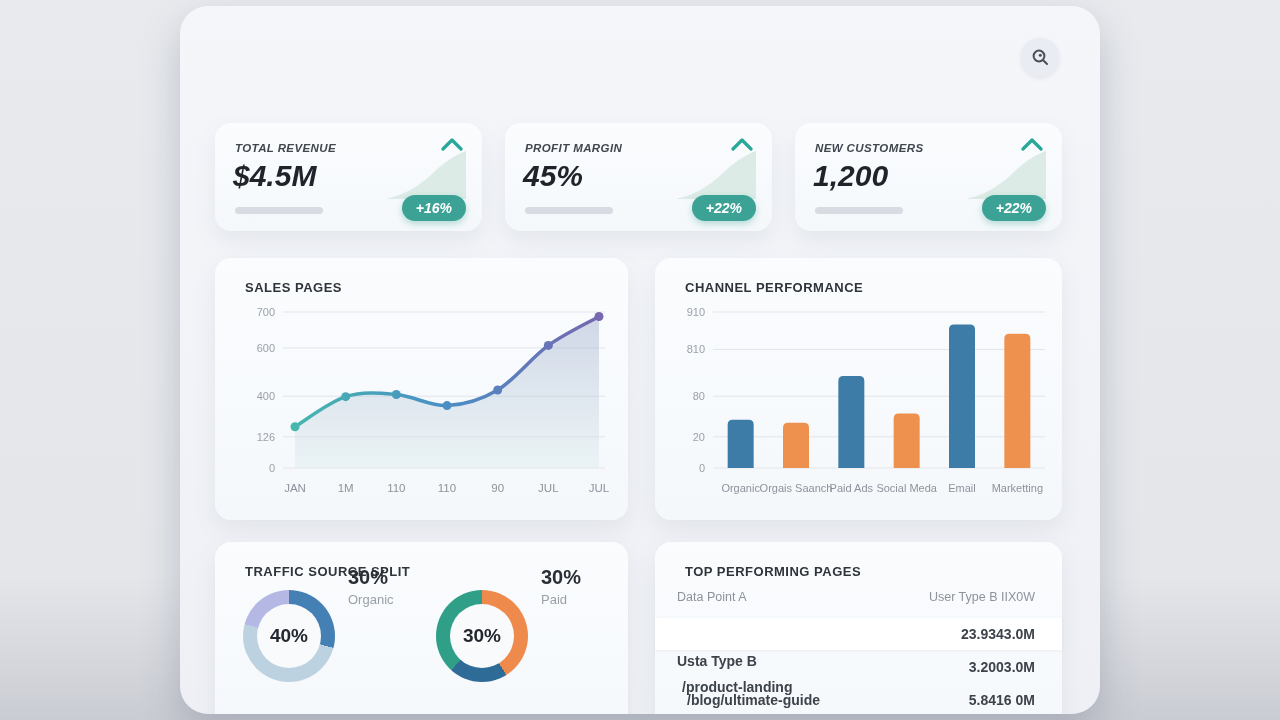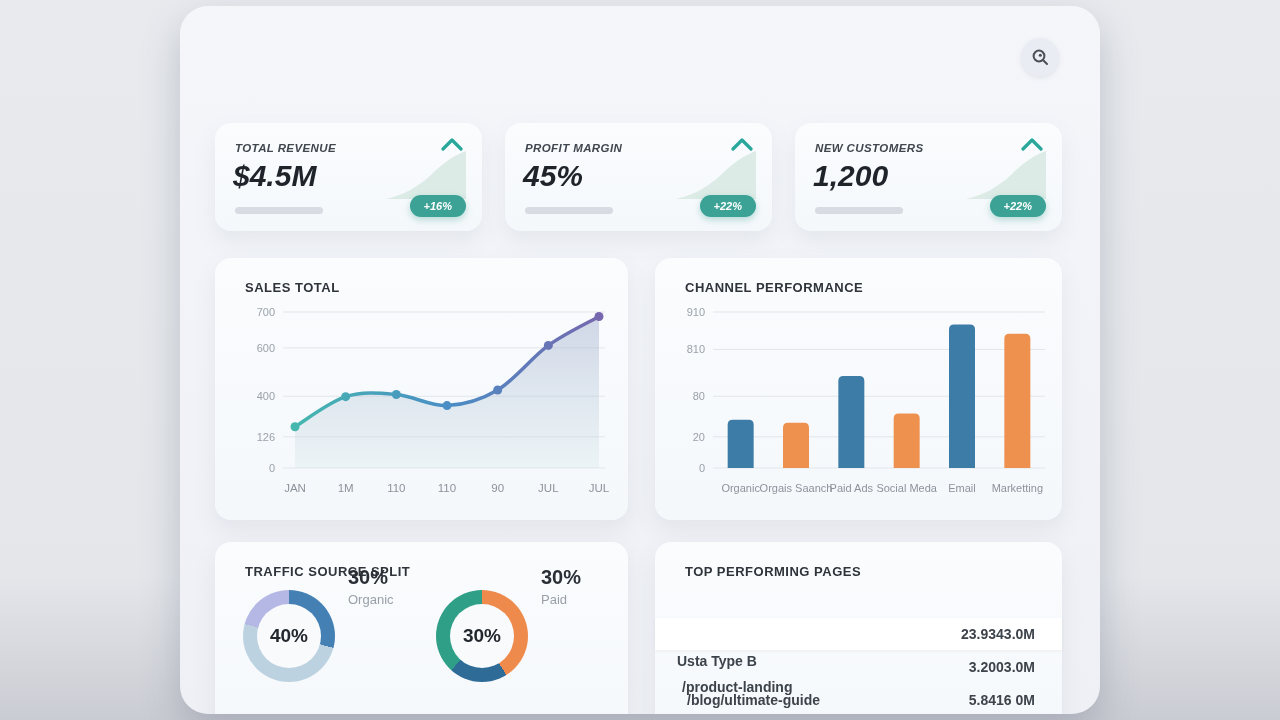--- a/index.html
+++ b/index.html
@@ -31,21 +31,21 @@
   
   .kpi { top:117px; width:267px; height:108px;font-style:italic; }
   .kpi-label { position:absolute; left:20px; top:19px; font-size:11.5px; font-weight:700;
     letter-spacing:.4px; color:#41474f; }
   .kpi-value { position:absolute; left:18px; top:36px; font-size:30px; font-weight:700; color:#1f242b; }
   .kpi-progress { position:absolute; left:20px; top:84px; width:88px; height:7px;
     background:#d8dbe1; border-radius:4px; }
   .kpi-chevron { position:absolute; right:18px; top:14px; }
   .kpi-spark { position:absolute; right:14px; top:26px; }
   .kpi-badge { position:absolute; right:16px; top:72px; background:#3ba295; color:#ffffff;
-    font-size:11px; font-weight:700; padding:5px 14px; border-radius:15px;
+    font-size:14px; font-weight:700; padding:5px 14px; border-radius:15px;
     box-shadow:0 3px 7px rgba(59,162,149,.35); }
   
   .chart-card { top:252px; height:262px; }
   .card-title { position:absolute; left:30px; top:22px; font-size:13px; font-weight:700;
     letter-spacing:.5px; color:#2f343b; }
   .chart-svg { position:absolute; }
   .chart-svg text { font-family:"Liberation Sans","DejaVu Sans",sans-serif; }
   
   .bottom-card { top:536px; height:200px; }
   .donut-group { position:absolute; top:48px; }
@@ -126,21 +126,21 @@
     </span>
     <span class="kpi-spark">
       <svg width="84" height="50" viewBox="0 0 84 50">
           <path d="M2,50 C20,46 34,38 48,25 C58,15 70,6 82,2 L82,50 Z" fill="#dcebe6"></path>
         </svg>
     </span>
     <div class="kpi-badge">+22%</div>
   </div>
 
   <div class="card chart-card" style="left:35px;width:413px">
-    <div class="card-title">SALES TOTAL</div>
+    <div class="card-title">SALES PAGES</div>
     <svg class="chart-svg" style="left:16px;top:40px" width="384" height="212" viewBox="0 0 384 212">
         <line x1="52" y1="14" x2="374" y2="14" stroke="#e2e5eb" stroke-width="1"></line>
         <text x="44" y="18" text-anchor="end" font-size="11" fill="#9aa2ab">700</text>
         <line x1="52" y1="49.88" x2="374" y2="49.88" stroke="#e2e5eb" stroke-width="1"></line>
         <text x="44" y="53.88" text-anchor="end" font-size="11" fill="#9aa2ab">600</text>
         <line x1="52" y1="98.24000000000001" x2="374" y2="98.24000000000001" stroke="#e2e5eb" stroke-width="1"></line>
         <text x="44" y="102.24000000000001" text-anchor="end" font-size="11" fill="#9aa2ab">400</text>
         <line x1="52" y1="138.8" x2="374" y2="138.8" stroke="#e2e5eb" stroke-width="1"></line>
         <text x="44" y="142.8" text-anchor="end" font-size="11" fill="#9aa2ab">126</text>
         <line x1="52" y1="170" x2="374" y2="170" stroke="#e2e5eb" stroke-width="1"></line>
@@ -226,20 +226,24 @@
       </div>
     </div>
     <div class="side-stack" style="left:326px">
       <div class="side-pct">30%</div>
       <div class="side-label">Paid</div>
     </div>
   </div>
 
   <div class="card bottom-card" style="left:475px;width:407px">
     <div class="card-title">TOP PERFORMING PAGES</div>
+    <div class="thead">
+      <span class="tl">Data Point A</span>
+      <span class="tr">User Type B IIX0W</span>
+    </div>
     <div id="pages-rows">
         <div class="trow hl" style="top: 76px;">
           <span class="pg" style="left: 22px; margin-top: 27px;">Usta Type B</span>
           <span class="vl">23.9343.0M</span>
         </div>
         <div class="trow" style="top: 109px;">
           <span class="pg" style="left: 27px; margin-top: 20px;">/product-landing</span>
           <span class="vl">3.2003.0M</span>
         </div>
         <div class="trow" style="top: 142px;">

